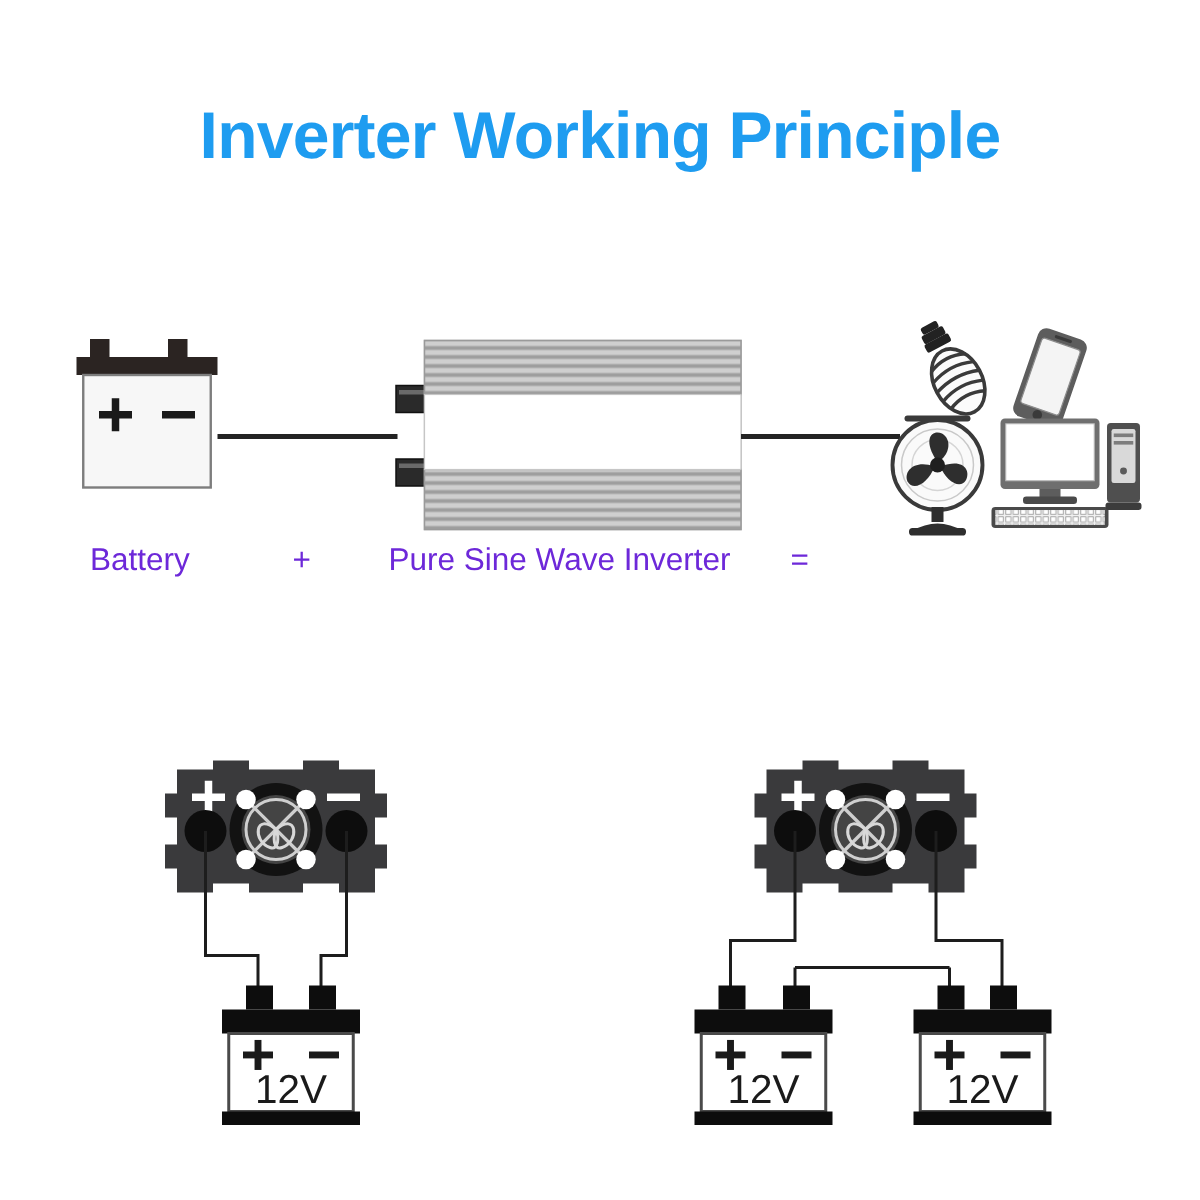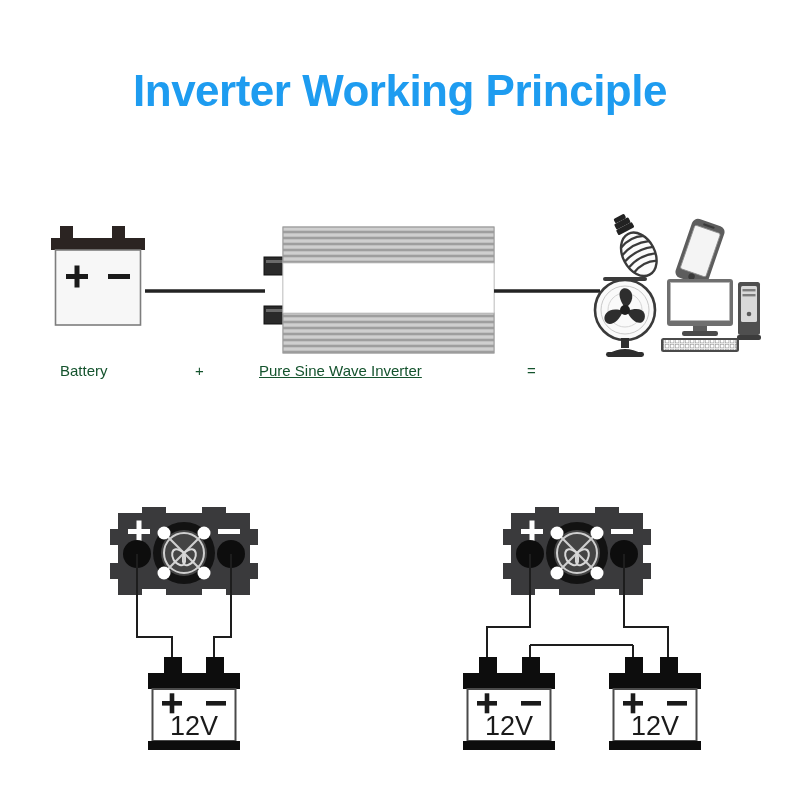--- a/index.html
+++ b/index.html
@@ -36,28 +36,28 @@
   .eqrow {
     position: absolute;
     left: 0;
     top: 362px;
     width: 800px;
     height: 34px;
   }
   .eqitem {
     position: absolute;
     font-family: "Liberation Sans", sans-serif;
-    font-size: 15px;
-    color: #14532d;
+    font-size: 21px;
+    color: #6d28d9;
     white-space: nowrap;
     top: 0;
   }
   .eq-battery  { left: 60px; }
   .eq-plus     { left: 195px; }
-  .eq-inverter { left: 259px; text-decoration: underline; }
+  .eq-inverter { left: 259px; }
   .eq-equals   { left: 527px; }
   .eq-house    { left: 588px; }
   svg { display: block; }
 </style>
 </head>
 <body>
 
 <div id="stage">
 
   <div class="title">Inverter Working Principle</div>

